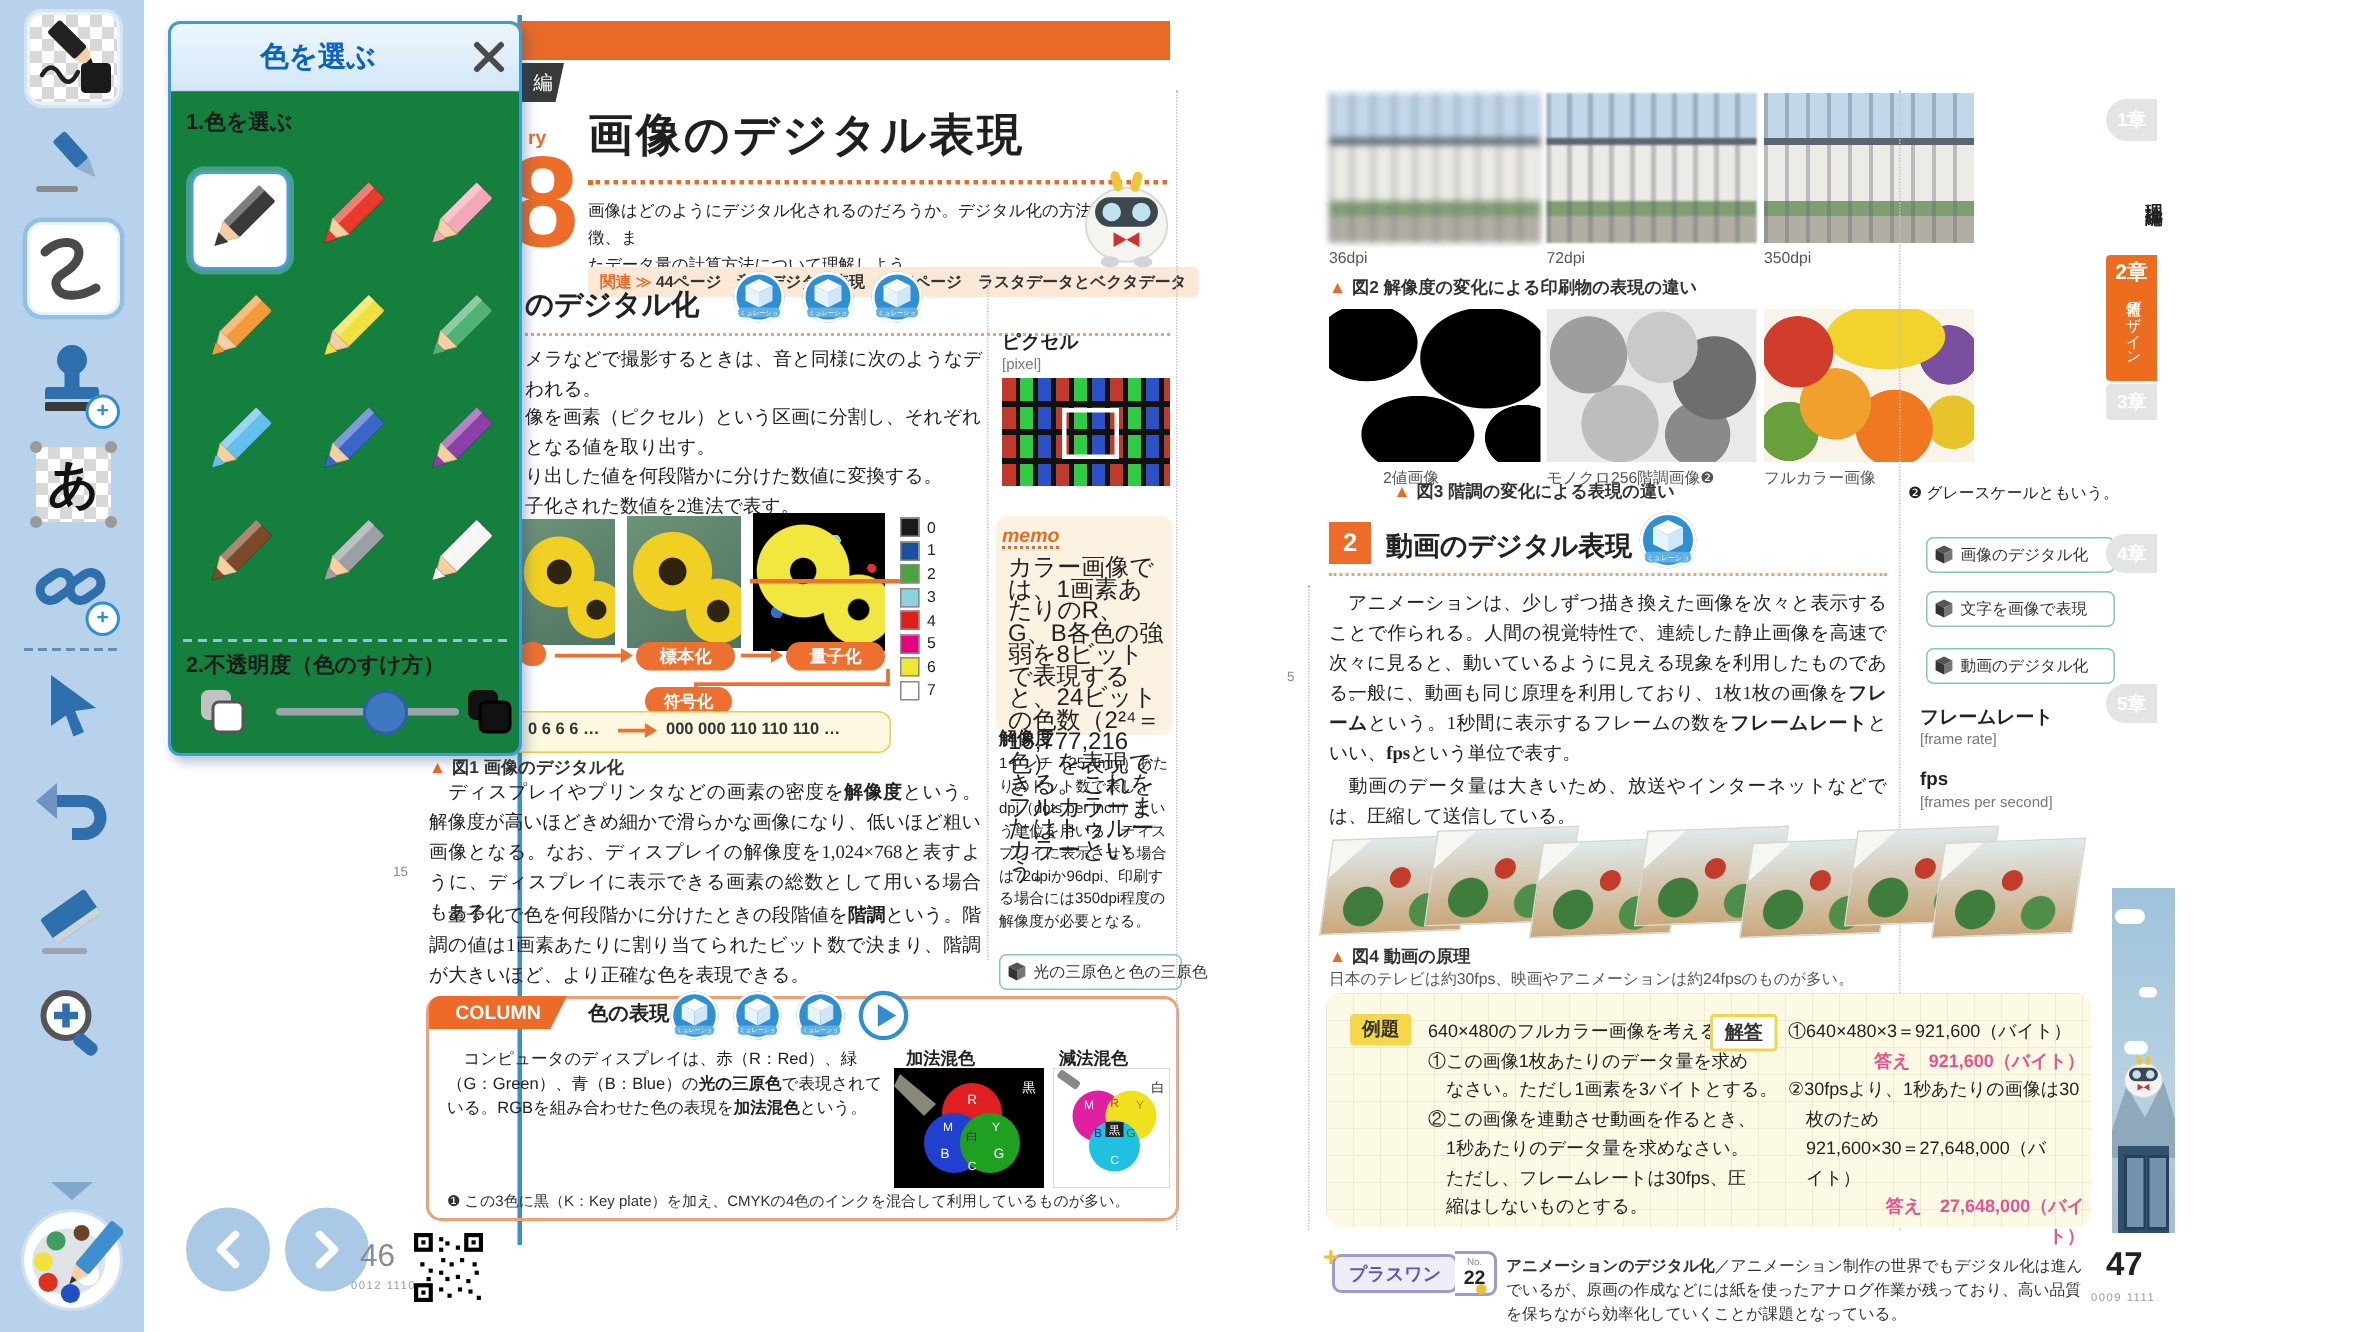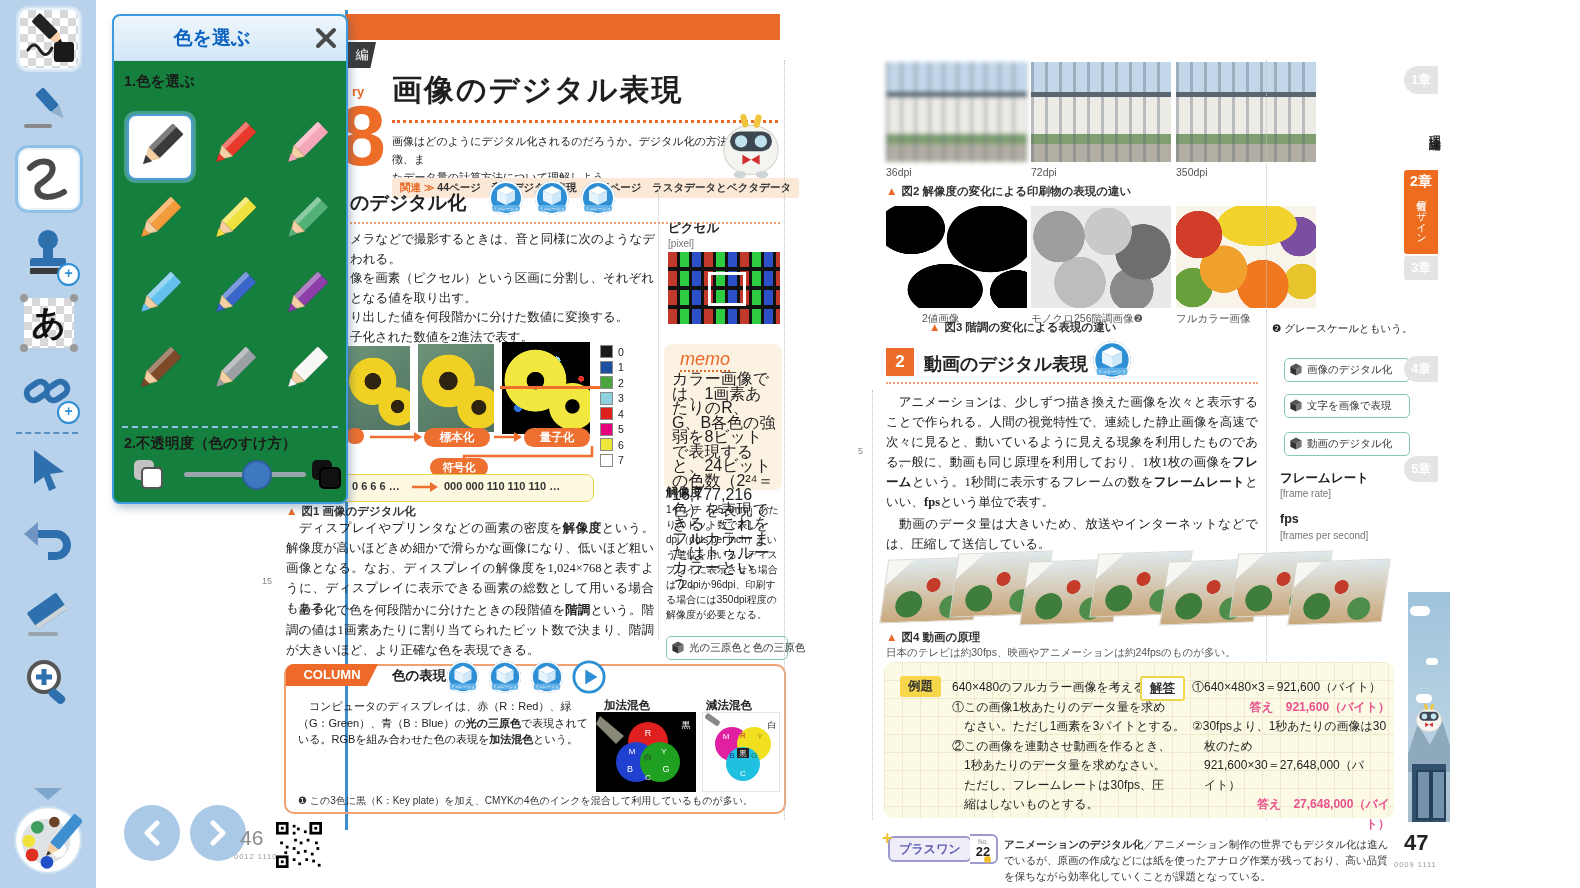--- a/index.html
+++ b/index.html
@@ -445,21 +445,21 @@
     <text x="70" y="16" font-size="9" fill="#333" text-anchor="middle">白</text>
   </svg>
 
   <div class="dotsep" style="left:658px;top:188px;height:452px;"></div>
   <div class="abs" style="left:668px;top:220px;font-size:12.5px;font-weight:bold;">ピクセル</div>
   <div class="abs" style="left:668px;top:238px;font-size:10px;color:#777;">[pixel]</div>
   <div class="rgbimg abs" style="left:668px;top:252px;width:112px;height:72px;">
     <span class="abs" style="left:40px;top:20px;width:32px;height:28px;border:3px solid #fff;"></span>
   </div>
   <div class="memo" style="left:664px;top:344px;width:118px;height:146px;">
-    <div class="abs" style="left:16px;top:5px;font-size:18px;font-weight:normal;font-style:italic;color:#e96a28;border-bottom:2px dotted #e96a28;">memo</div>
+    <div class="abs" style="left:4px;top:5px;font-size:13px;font-weight:bold;font-style:italic;color:#e96a28;border-bottom:2px dotted #e96a28;">memo</div>
     <div class="abs" style="left:8px;top:28px;width:104px;font-size:16px;line-height:14.5px;">カラー画像では、1画素あたりのR、G、B各色の強弱を8ビットで表現すると、24ビットの色数（2²⁴＝16,777,216色）を表現できる。これをフルカラーまたはトゥルーカラーという。</div>
   </div>
   <div class="abs" style="left:666px;top:484px;font-size:12px;font-weight:bold;">解像度</div>
   <div class="abs" style="left:666px;top:502px;width:114px;font-size:10px;line-height:15px;">1インチ（25.4mm）あたりのドット数で表し、dpi（dots per inch）という単位を用いる。ディスプレイに表示させる場合は72dpiか96dpi、印刷する場合には350dpi程度の解像度が必要となる。</div>
   <div class="linkchip" style="left:666px;top:636px;width:92px;">
     <span class="cubemini"><svg viewBox="0 0 20 20" width="16" height="16">
           <polygon points="10,2 17,5.5 10,9 3,5.5" fill="#555"></polygon>
           <polygon points="3,5.5 10,9 10,17 3,13.5" fill="#333"></polygon>
           <polygon points="17,5.5 10,9 10,17 17,13.5" fill="#777"></polygon>
         </svg></span>

